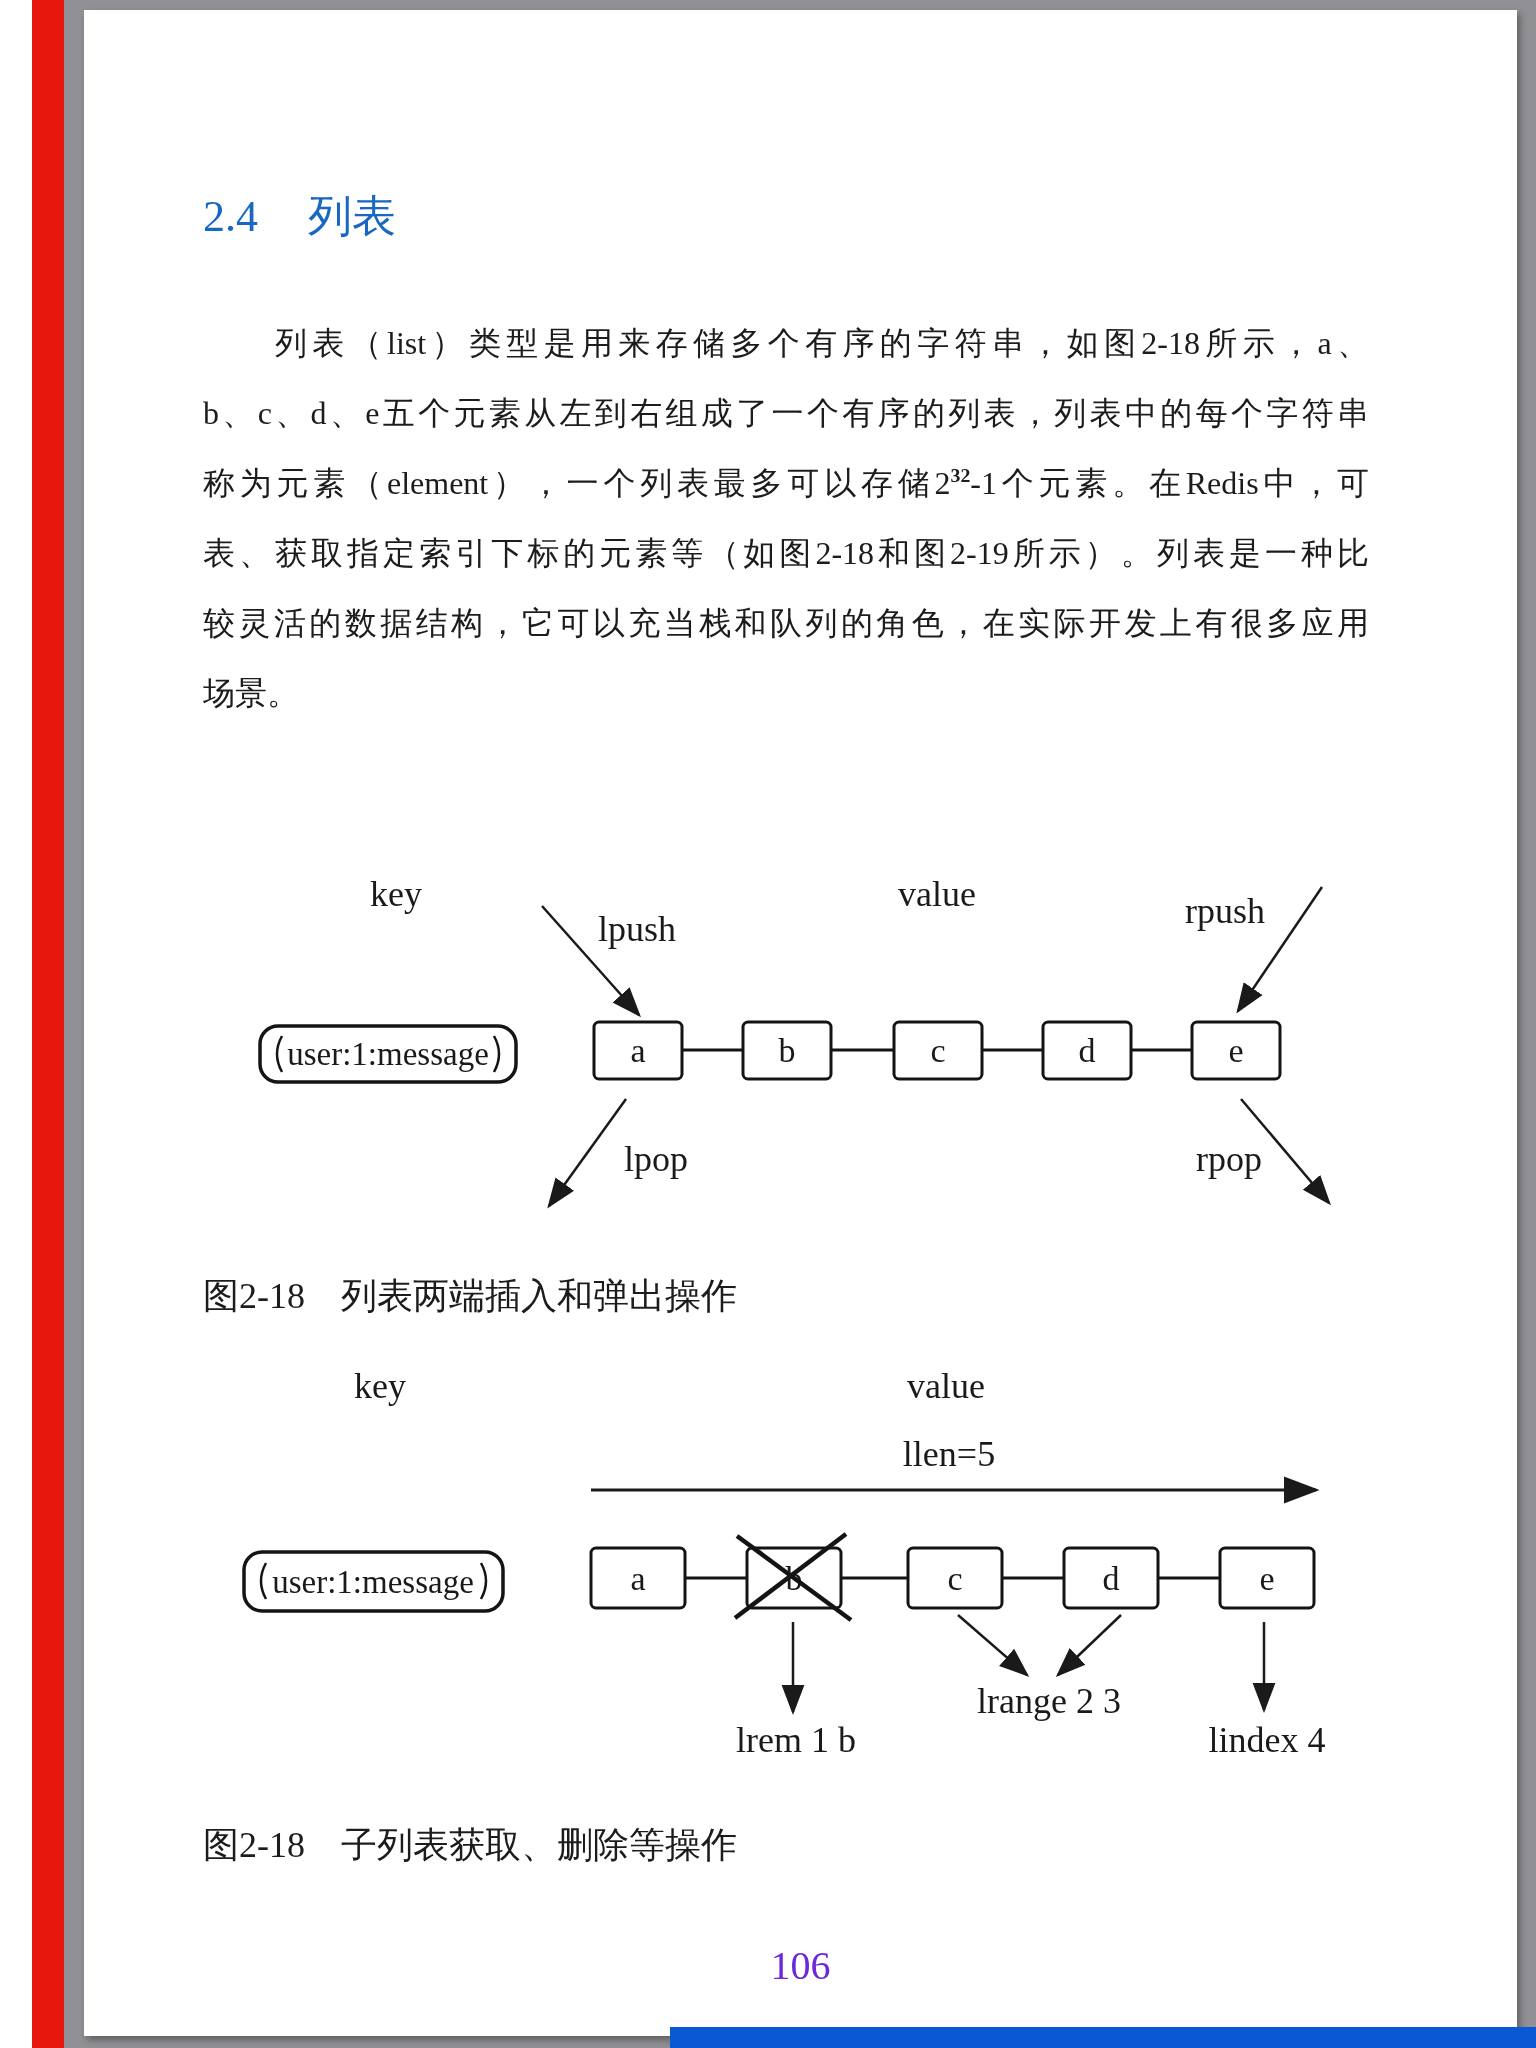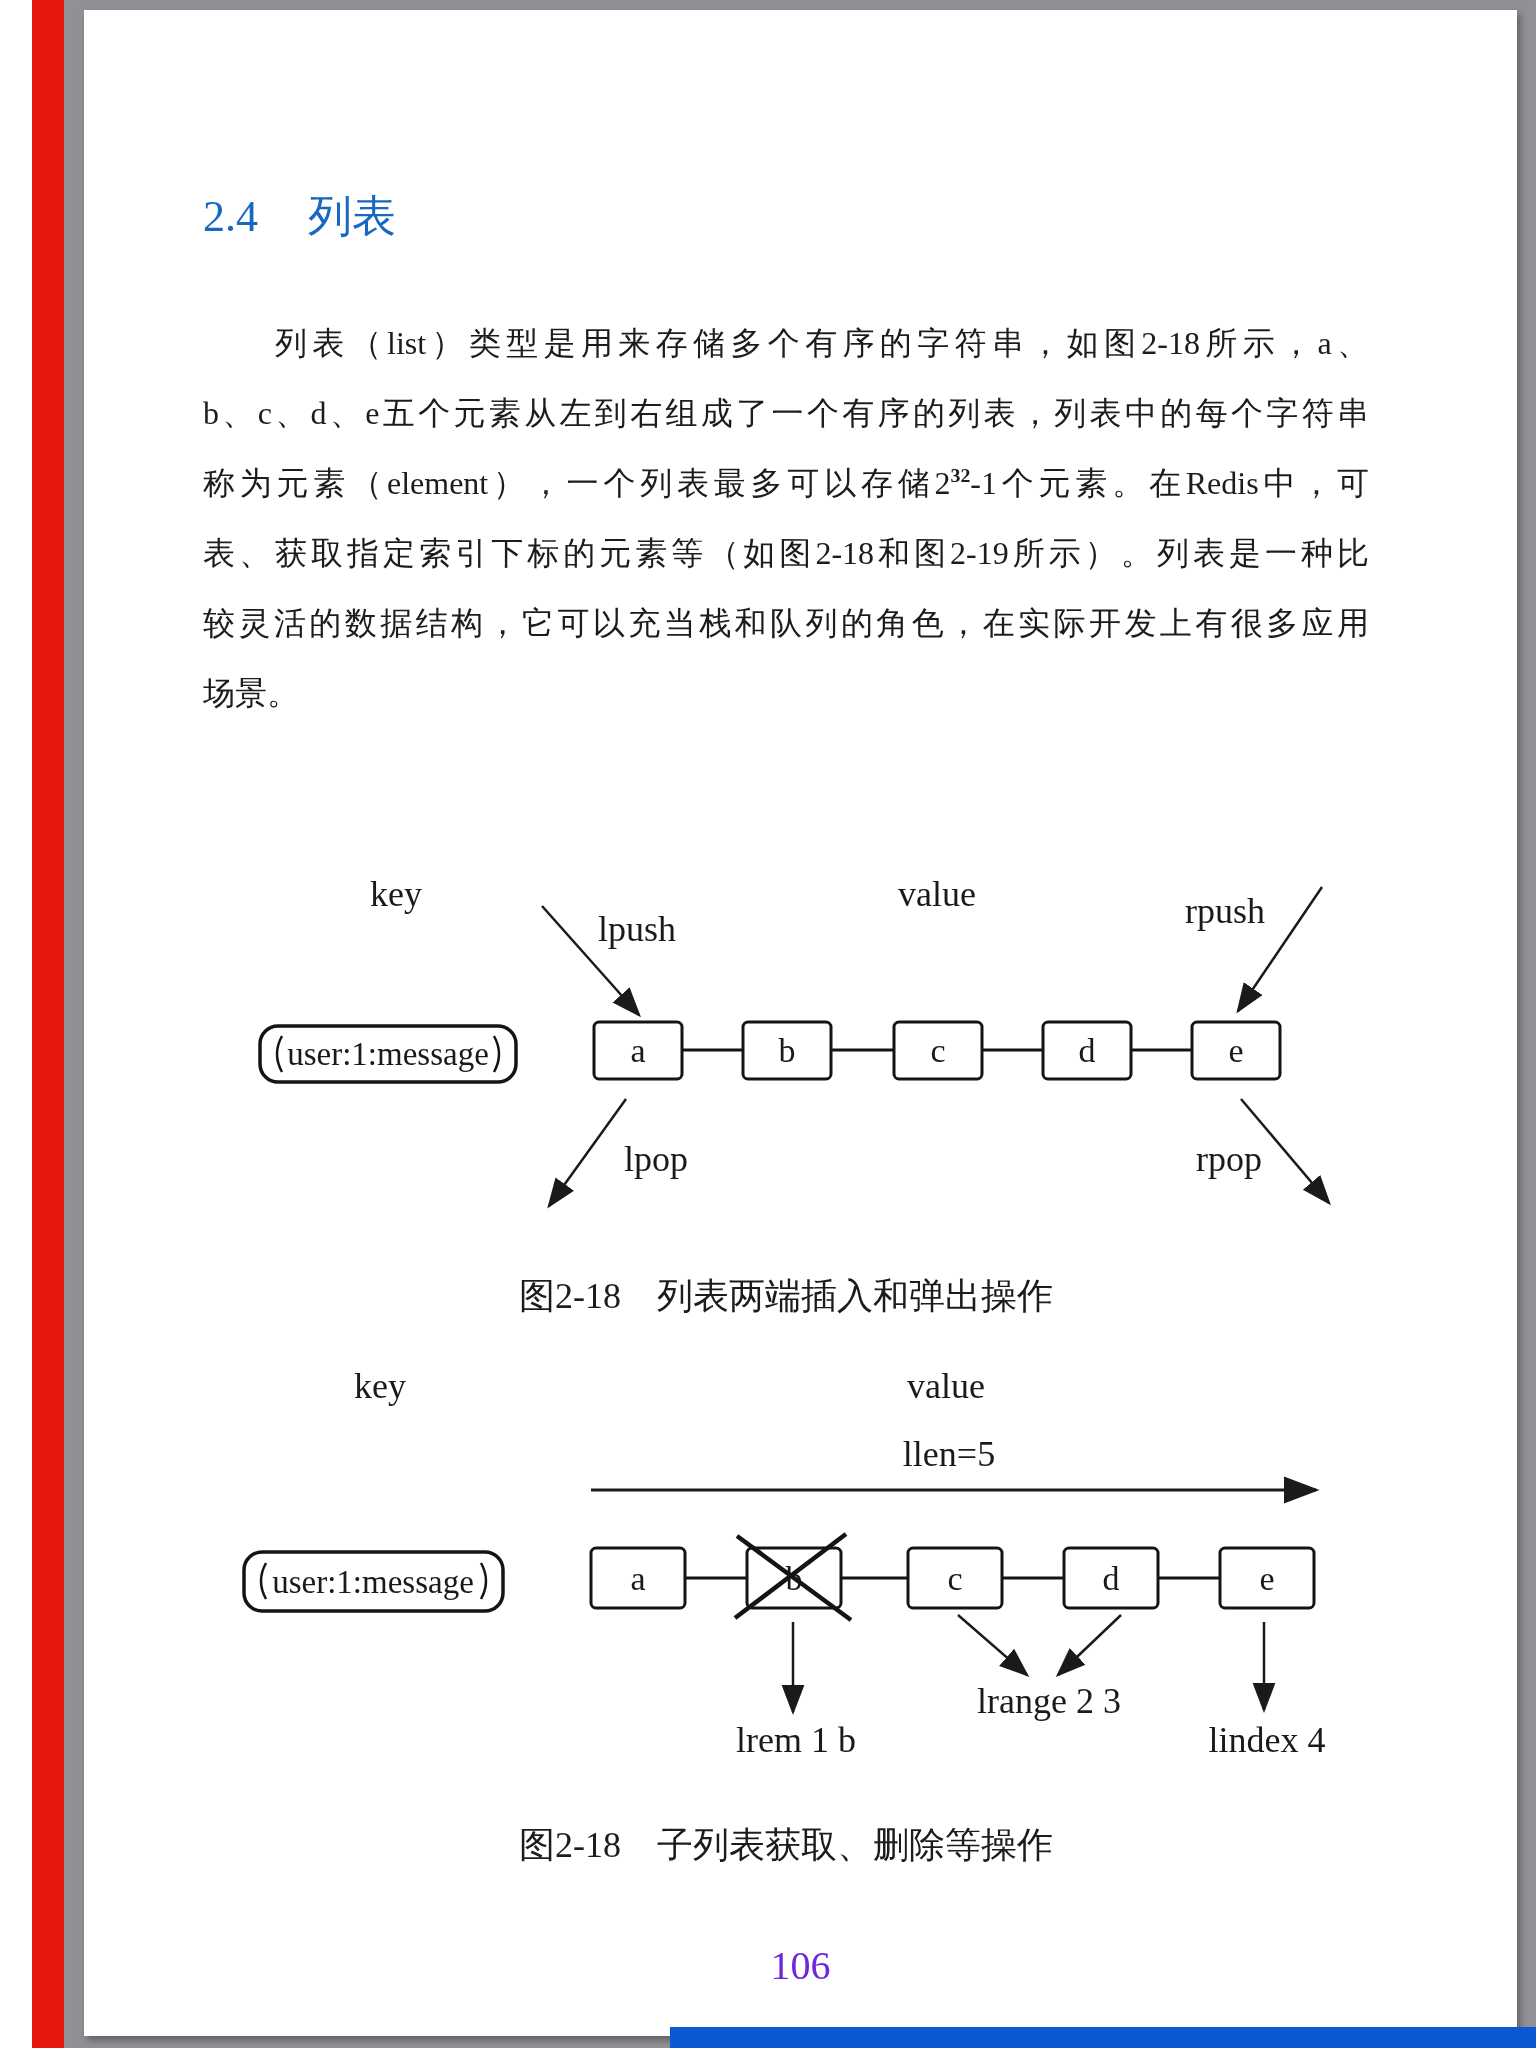--- a/index.html
+++ b/index.html
@@ -47,21 +47,21 @@
     height:70px;overflow:hidden;
   }
   .pline.first{text-indent:72px;}
   .pline.last{text-align-last:left;}
   .pline sup{font-size:0.62em;line-height:0;font-weight:bold;}
   .fig-svg{position:absolute;}
   #fig18{left:148px;top:850px;width:1160px;height:390px;}
   #fig19{left:148px;top:1350px;width:1160px;height:420px;}
   .caption{
     position:absolute;left:119px;width:1166px;
-    text-align:center;
+    text-align:left;
     font-size:36px;color:#1c1c1c;
   }
   #caption18{top:1262px;}
   #caption19{top:1811px;}
   .page-number{
     position:absolute;left:0;top:1932px;width:1433px;
     text-align:center;
     font-size:40px;color:#6d28d9;
   }
   svg text{

